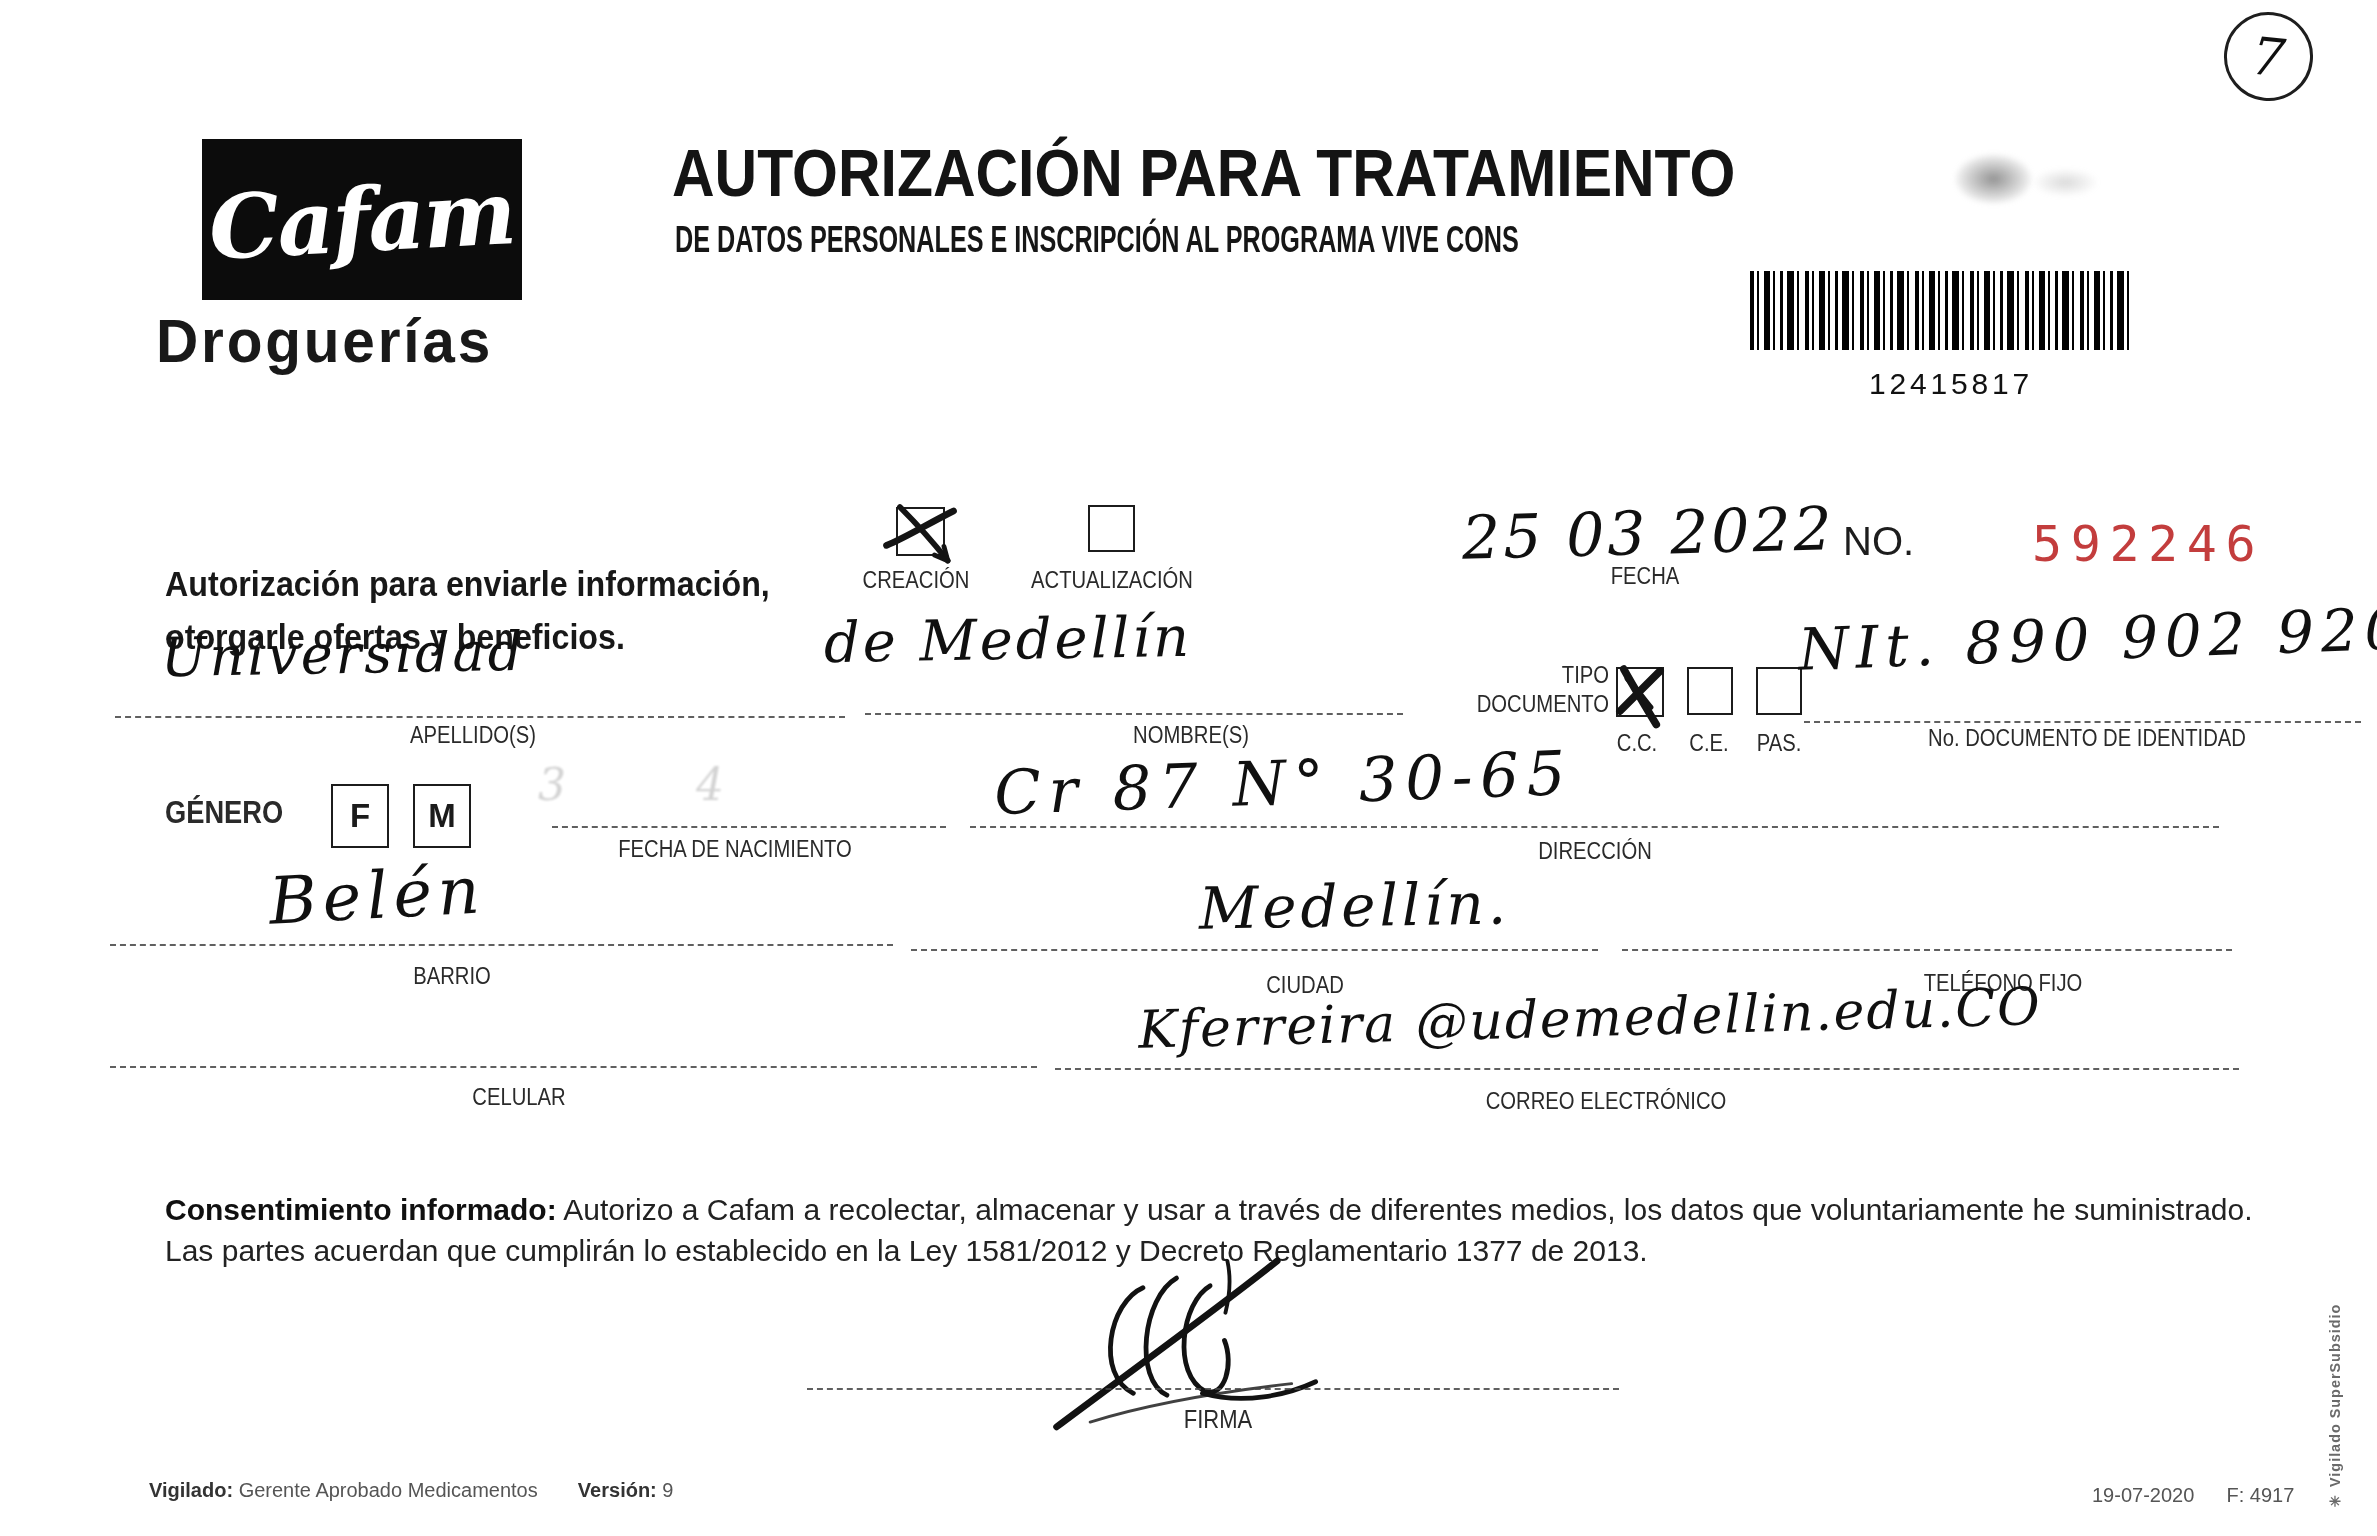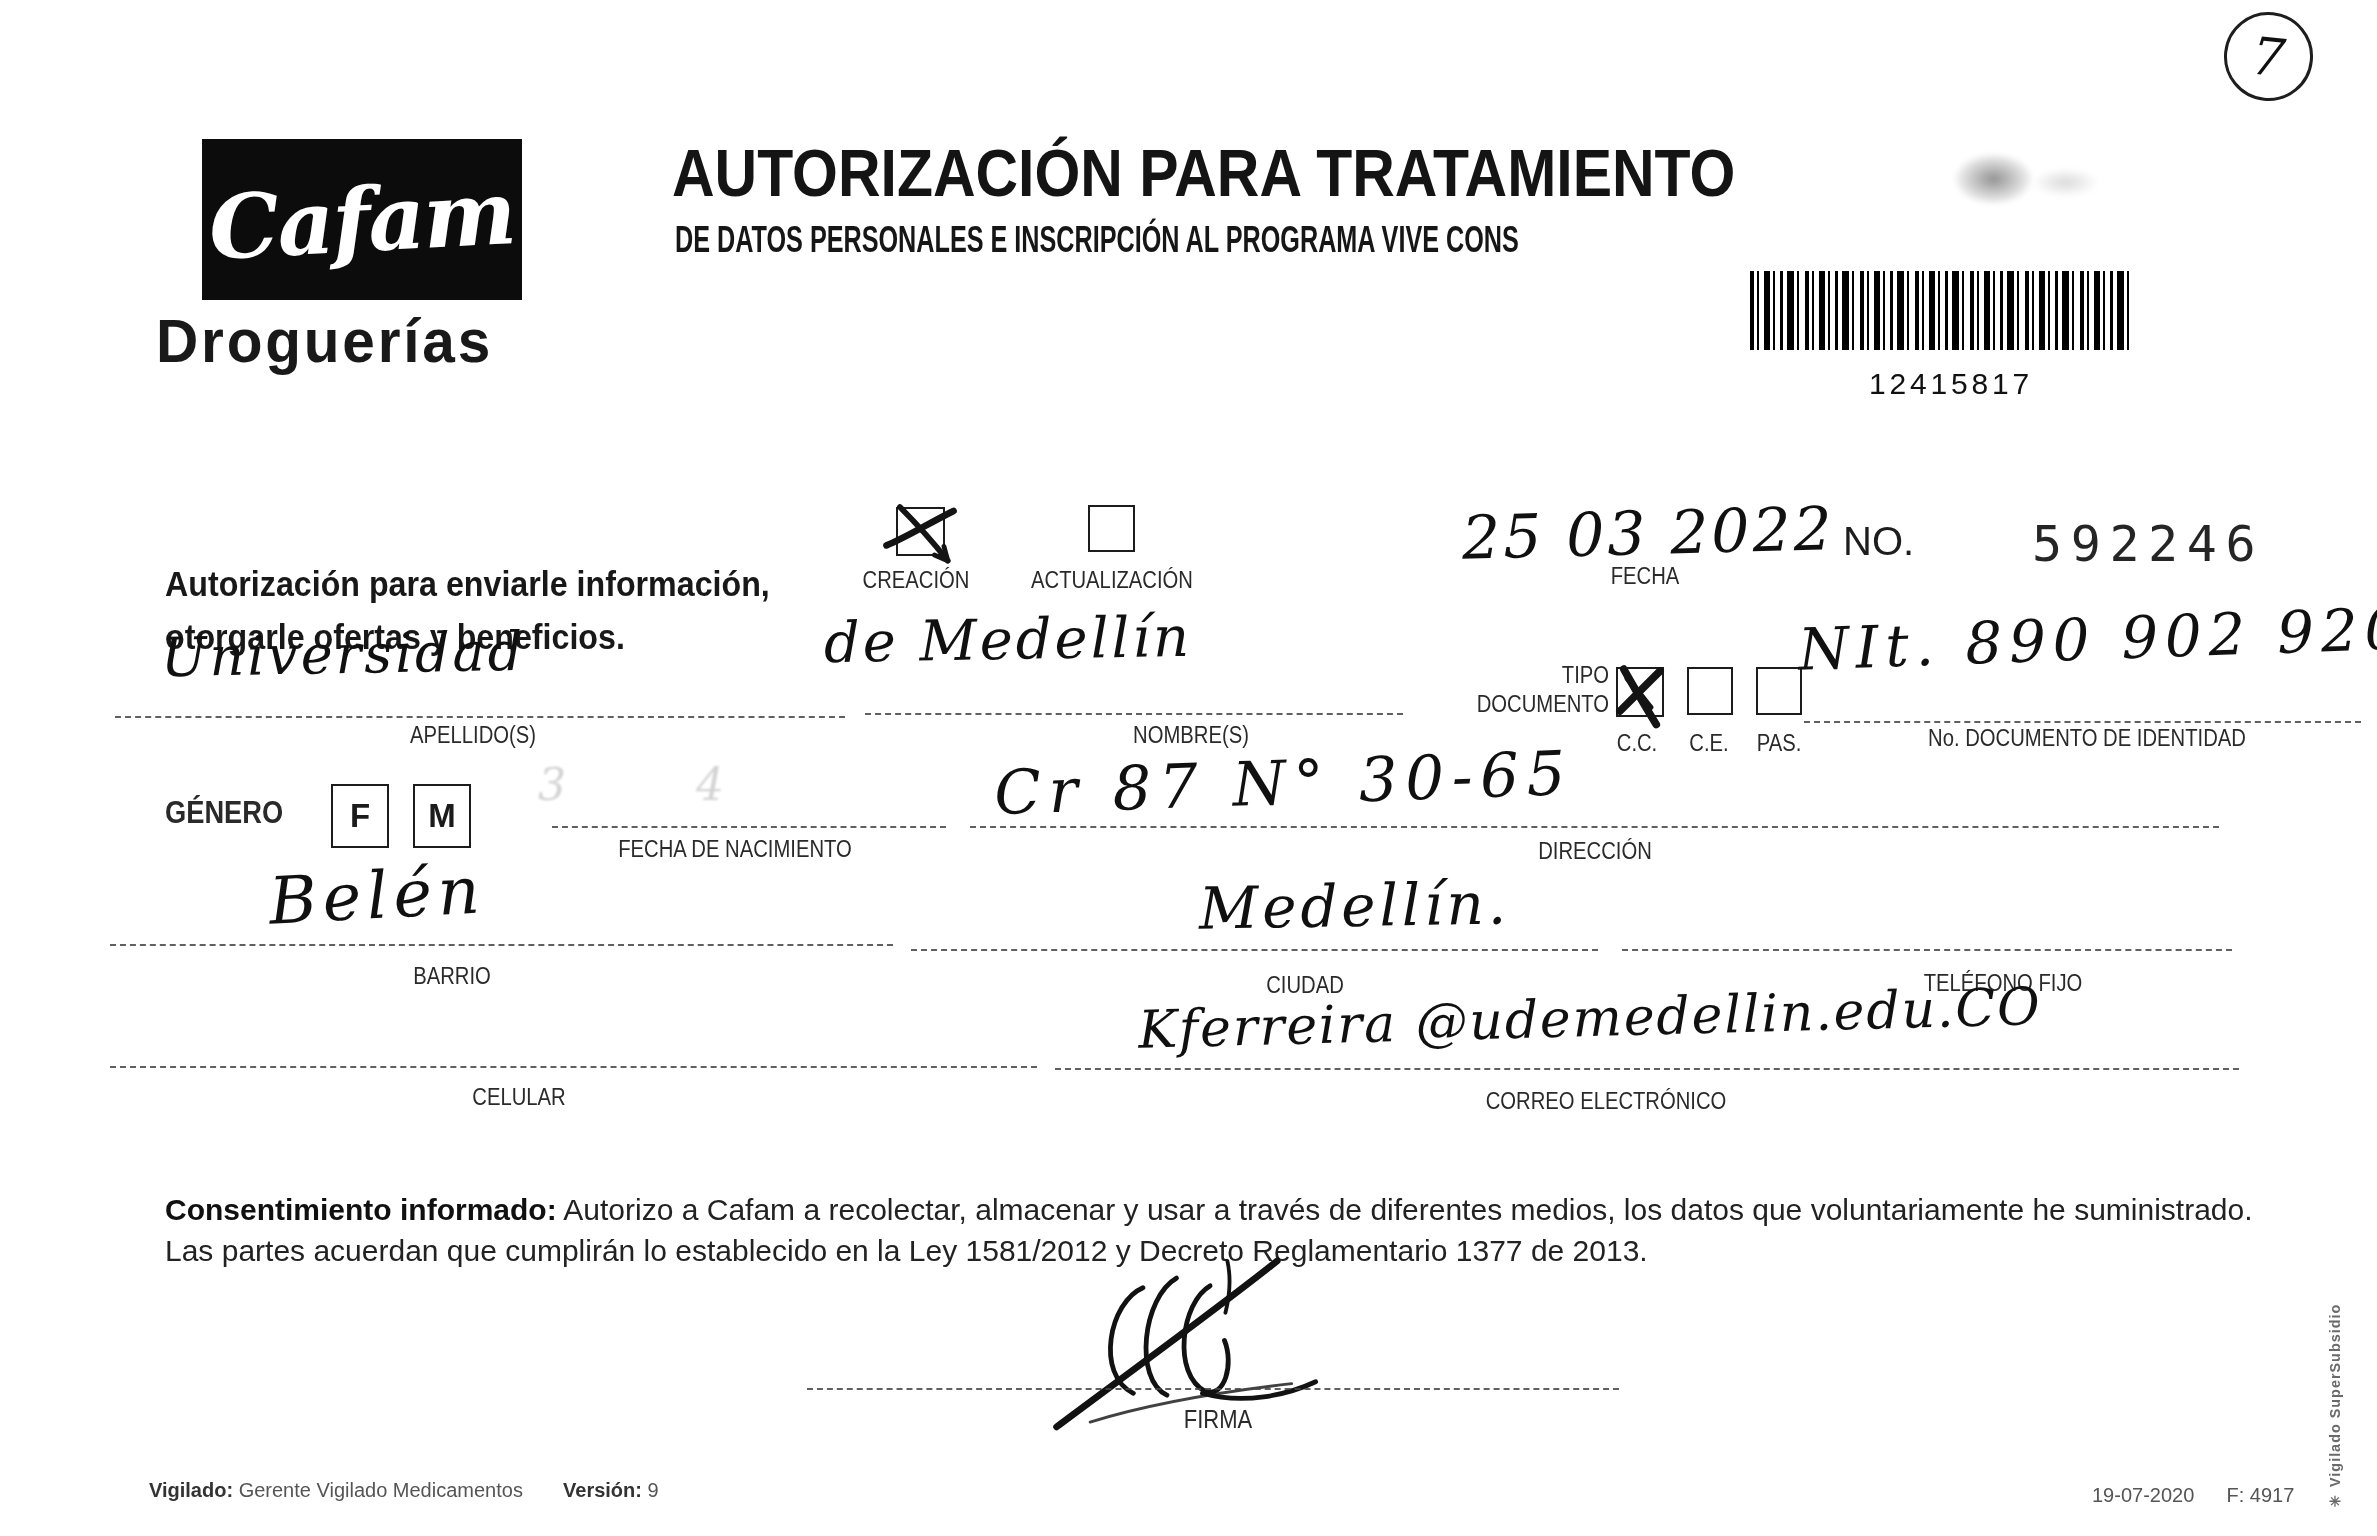--- a/index.html
+++ b/index.html
@@ -39,21 +39,21 @@
       #000 0 3.8px, #fff 3.8px 6.7px, #000 6.7px 8.6px, #fff 8.6px 14.4px,
       #000 14.4px 20px, #fff 20px 23px, #000 23px 25px, #fff 25px 30px,
       #000 30px 33px, #fff 33px 37px, #000 37px 44px, #fff 44px 47px,
       #000 47px 49px, #fff 49px 55px);}
   .bcnum{font-size:30px;letter-spacing:3.8px;color:#111;}
   
   .circ{border:3.8px solid #1e1e1e;border-radius:50%;display:flex;align-items:center;
         justify-content:center;transform:rotate(6deg);}
   .circ .hand{font-size:52px;}
   
-  .stamp{font-family:"DejaVu Sans Mono",monospace;font-size:50px;color:#000000;
+  .stamp{font-family:"DejaVu Sans Mono",monospace;font-size:50px;color:#b91c1c;
          letter-spacing:8.6px;opacity:.85;}
   .no-print{font-size:40px;font-weight:500;color:#1d1d1d;}
   
   .consent{font-size:30px;line-height:41px;color:#222;width:2104px;text-align:left;}
   .consent b{color:#101010;}
   
   .foot{font-size:20px;color:#555;}
   .foot b{color:#333;}
   .vertical{writing-mode:vertical-rl;transform:rotate(180deg);font-size:14.4px;
             font-weight:700;color:#6a6a6a;letter-spacing:1px;}
@@ -187,21 +187,21 @@
     <path d="M60,185 C120,140 230,60 290,12" stroke="#121212" stroke-width="7" fill="none" stroke-linecap="round"></path>
     <path d="M95,180 C160,160 235,148 305,140" stroke="#121212" stroke-width="3" fill="none" stroke-linecap="round" opacity=".8"></path>
     <path d="M212,150 C255,162 300,152 330,138" stroke="#121212" stroke-width="5" fill="none" stroke-linecap="round"></path>
     <path d="M238,12 C242,30 240,50 236,66" stroke="#121212" stroke-width="4" fill="none" stroke-linecap="round"></path>
   </svg>
   <div class="abs dash" style="left:807px;top:1388px;width:812px;"></div>
   <div class="abs label" style="left:1218px;top:1405px;font-size:25px;">FIRMA</div>
 
   <div class="abs foot" style="left:149px;top:1479px;">
     <b>Vigilado:</b>
-    <span>Gerente Vigilado Medicamentos</span>
+    <span>Gerente Aprobado Medicamentos</span>
     <span style="display:inline-block;width:29px;"></span>
     <b>Versión:</b>
     <span>9</span>
   </div>
   <div class="abs foot" style="left:2092px;top:1484px;">
     <span>19-07-2020</span>
     <span style="display:inline-block;width:21px;"></span>
     <span>F: 4917</span>
   </div>
 

